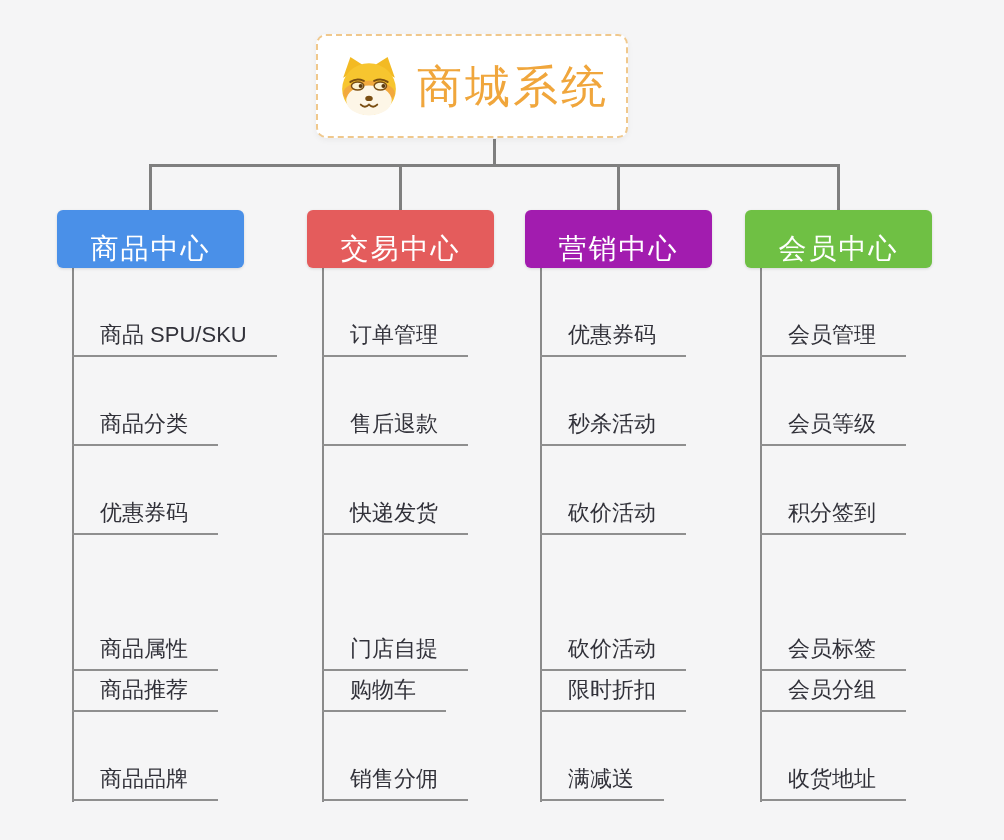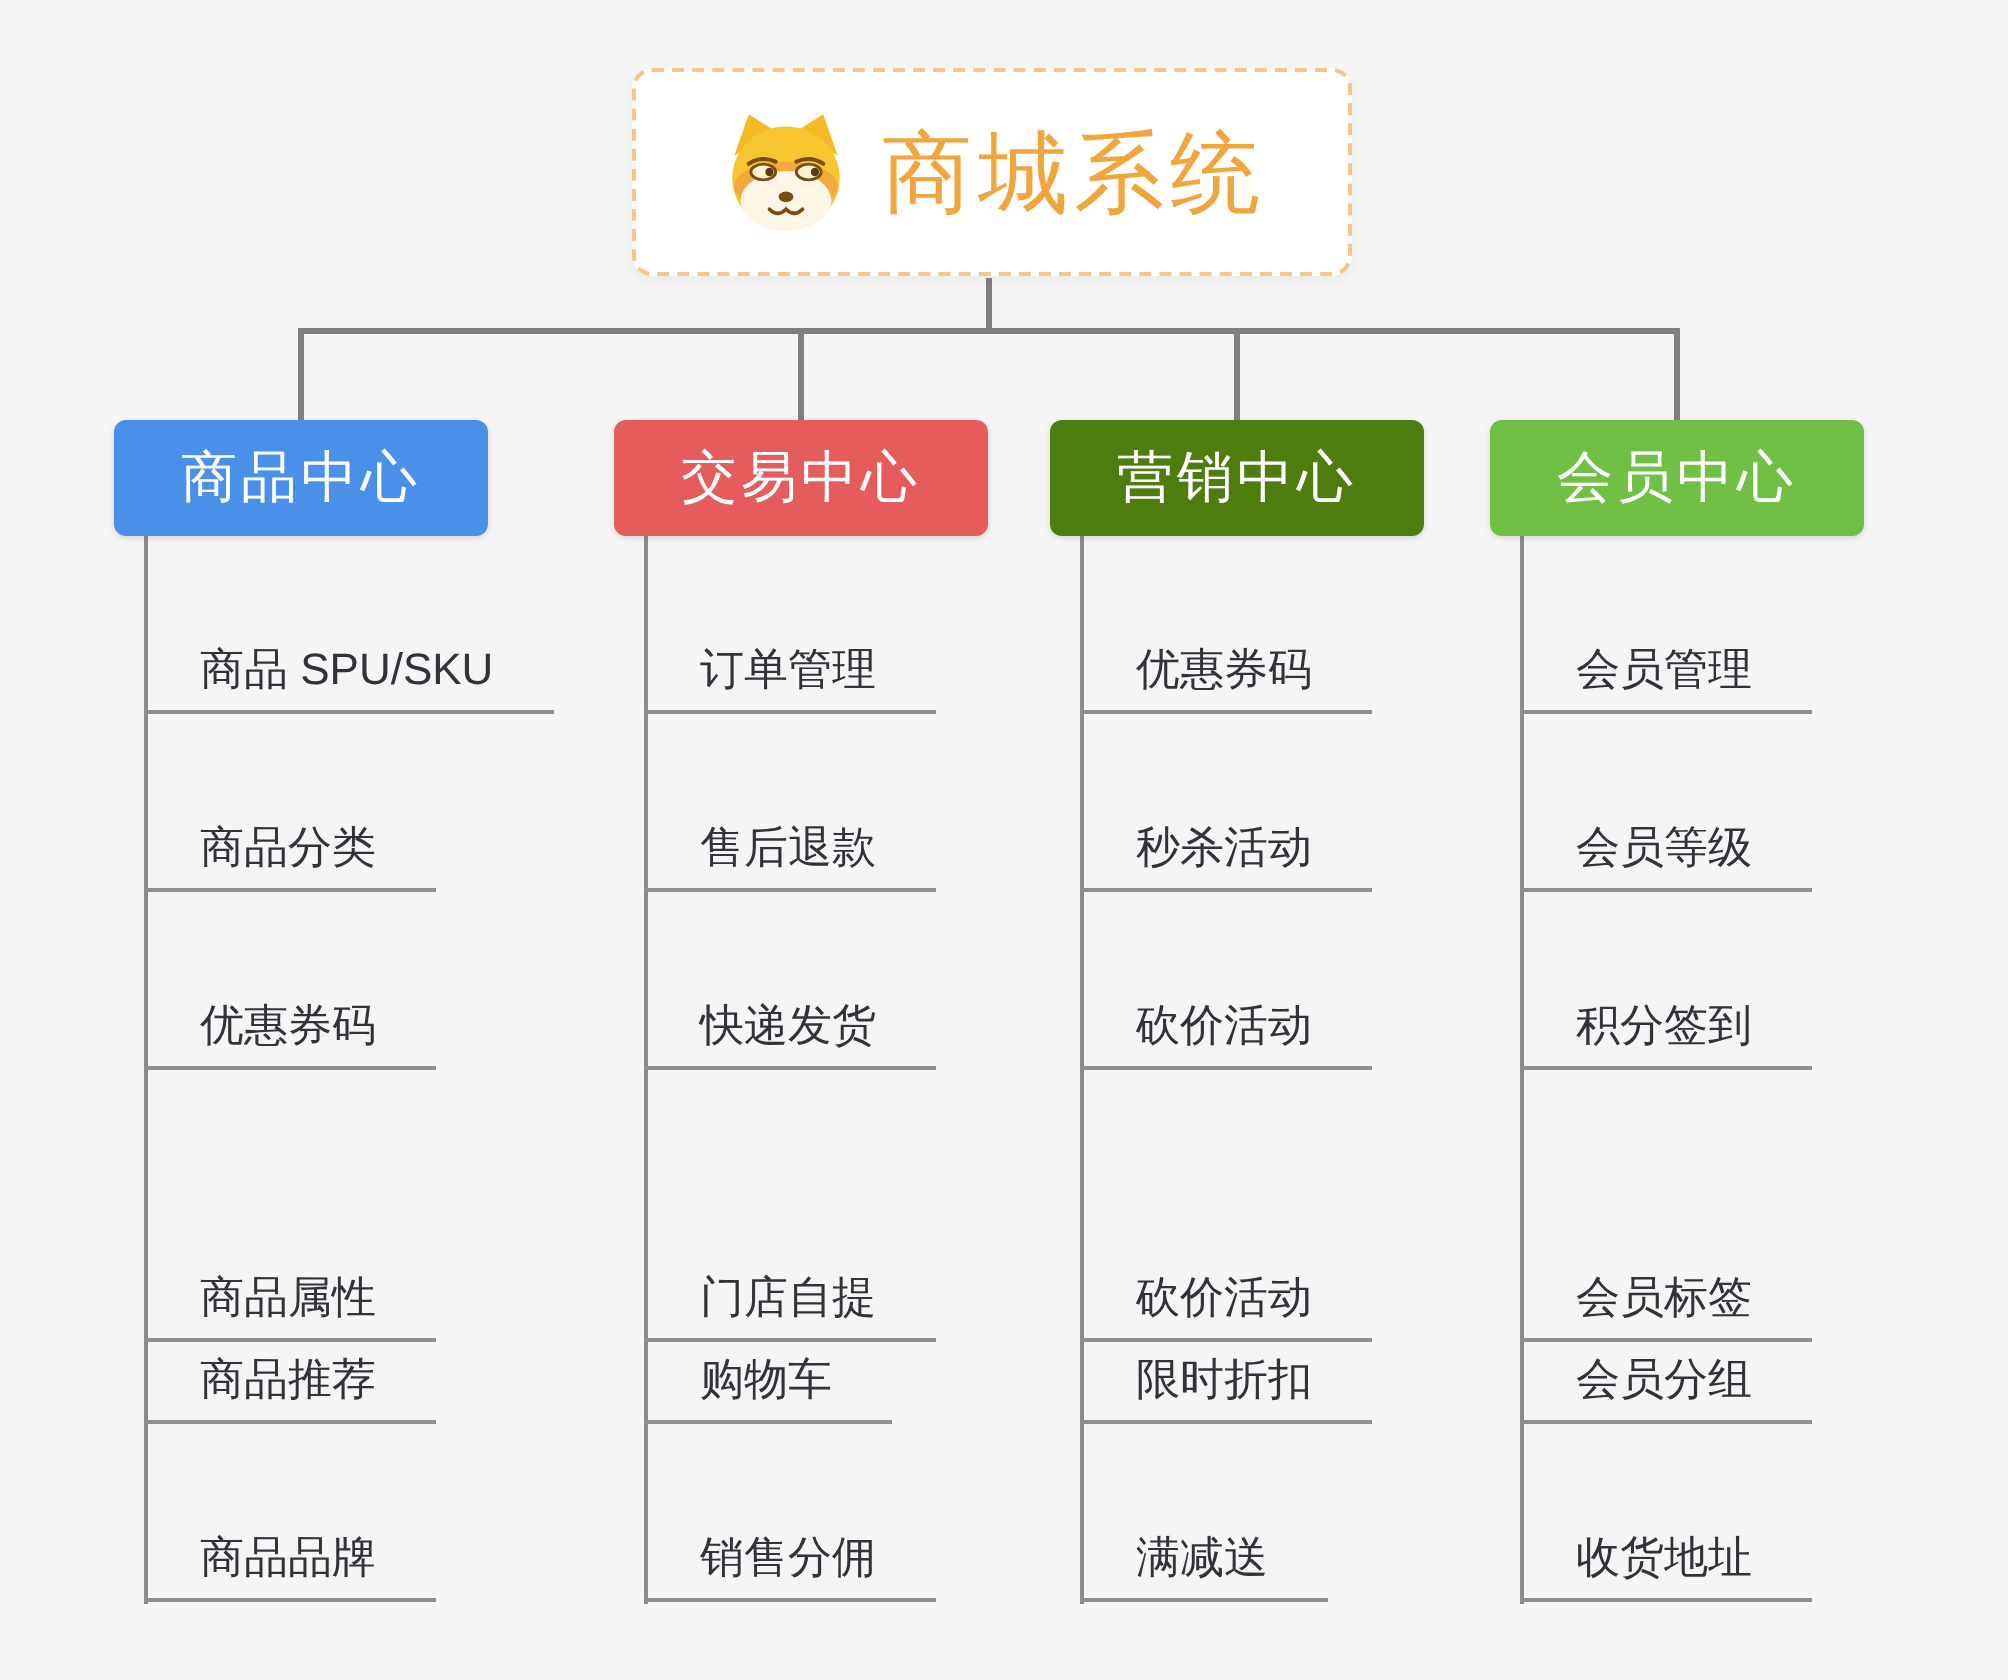--- a/index.html
+++ b/index.html
@@ -17,43 +17,43 @@
   
   .line{position:absolute;background:#7f7f7f;}
   .stem{left:493px;top:139px;width:3px;height:27px;}
   .bus{left:149px;top:164px;width:691px;height:3px;}
   .drop{top:164px;width:3px;height:46px;}
   .drop1{left:149px;} .drop2{left:399px;} .drop3{left:617px;} .drop4{left:837px;}
   .vline{top:268px;width:2px;height:534px;background:#8a8a8a;}
   .v1{left:72px;} .v2{left:322px;} .v3{left:540px;} .v4{left:760px;}
   
   .root{
-    position:absolute;left:316px;top:34px;width:360px;height:104px;
+    position:absolute;left:316px;top:34px;width:312px;height:104px;
     background:#ffffff;border:2px dashed #f0c88c;border-radius:10px;
     box-sizing:border-box;
     display:flex;align-items:center;justify-content:center;
     box-shadow:0 2px 6px rgba(0,0,0,0.05);
     cursor:pointer;
   }
   .dog{width:68px;height:62px;margin-right:14px;flex:0 0 auto;display:block;}
   .root-title{
     color:#f0a63c;font-size:45px;letter-spacing:3px;line-height:1;
     white-space:nowrap;
   }
   
   .branch{
     position:absolute;top:210px;width:187px;height:58px;
-    border-radius:6px;display:flex;align-items:center;justify-content:center;
+    border-radius:6px;display:flex;align-items:flex-end;justify-content:center;
     color:#ffffff;font-size:28px;letter-spacing:2px;cursor:pointer;
     box-shadow:0 1px 3px rgba(0,0,0,0.12);
     font-family:Liberation Serif, serif;
   }
   .b1{left:57px;background:#4a90e8;}
   .b2{left:307px;background:#e45c5c;}
-  .b3{left:525px;background:#4d7c0f;}
+  .b3{left:525px;background:#a21caf;}
   .b4{left:745px;background:#6fc044;}
   
   .leaf{
     position:absolute;
     display:inline-flex;align-items:flex-end;
     padding:0 30px 5px 28px;
     border-bottom:2px solid #8f8f8f;
     font-size:22px;line-height:31px;color:#32323a;
     white-space:nowrap;cursor:pointer;
   }

